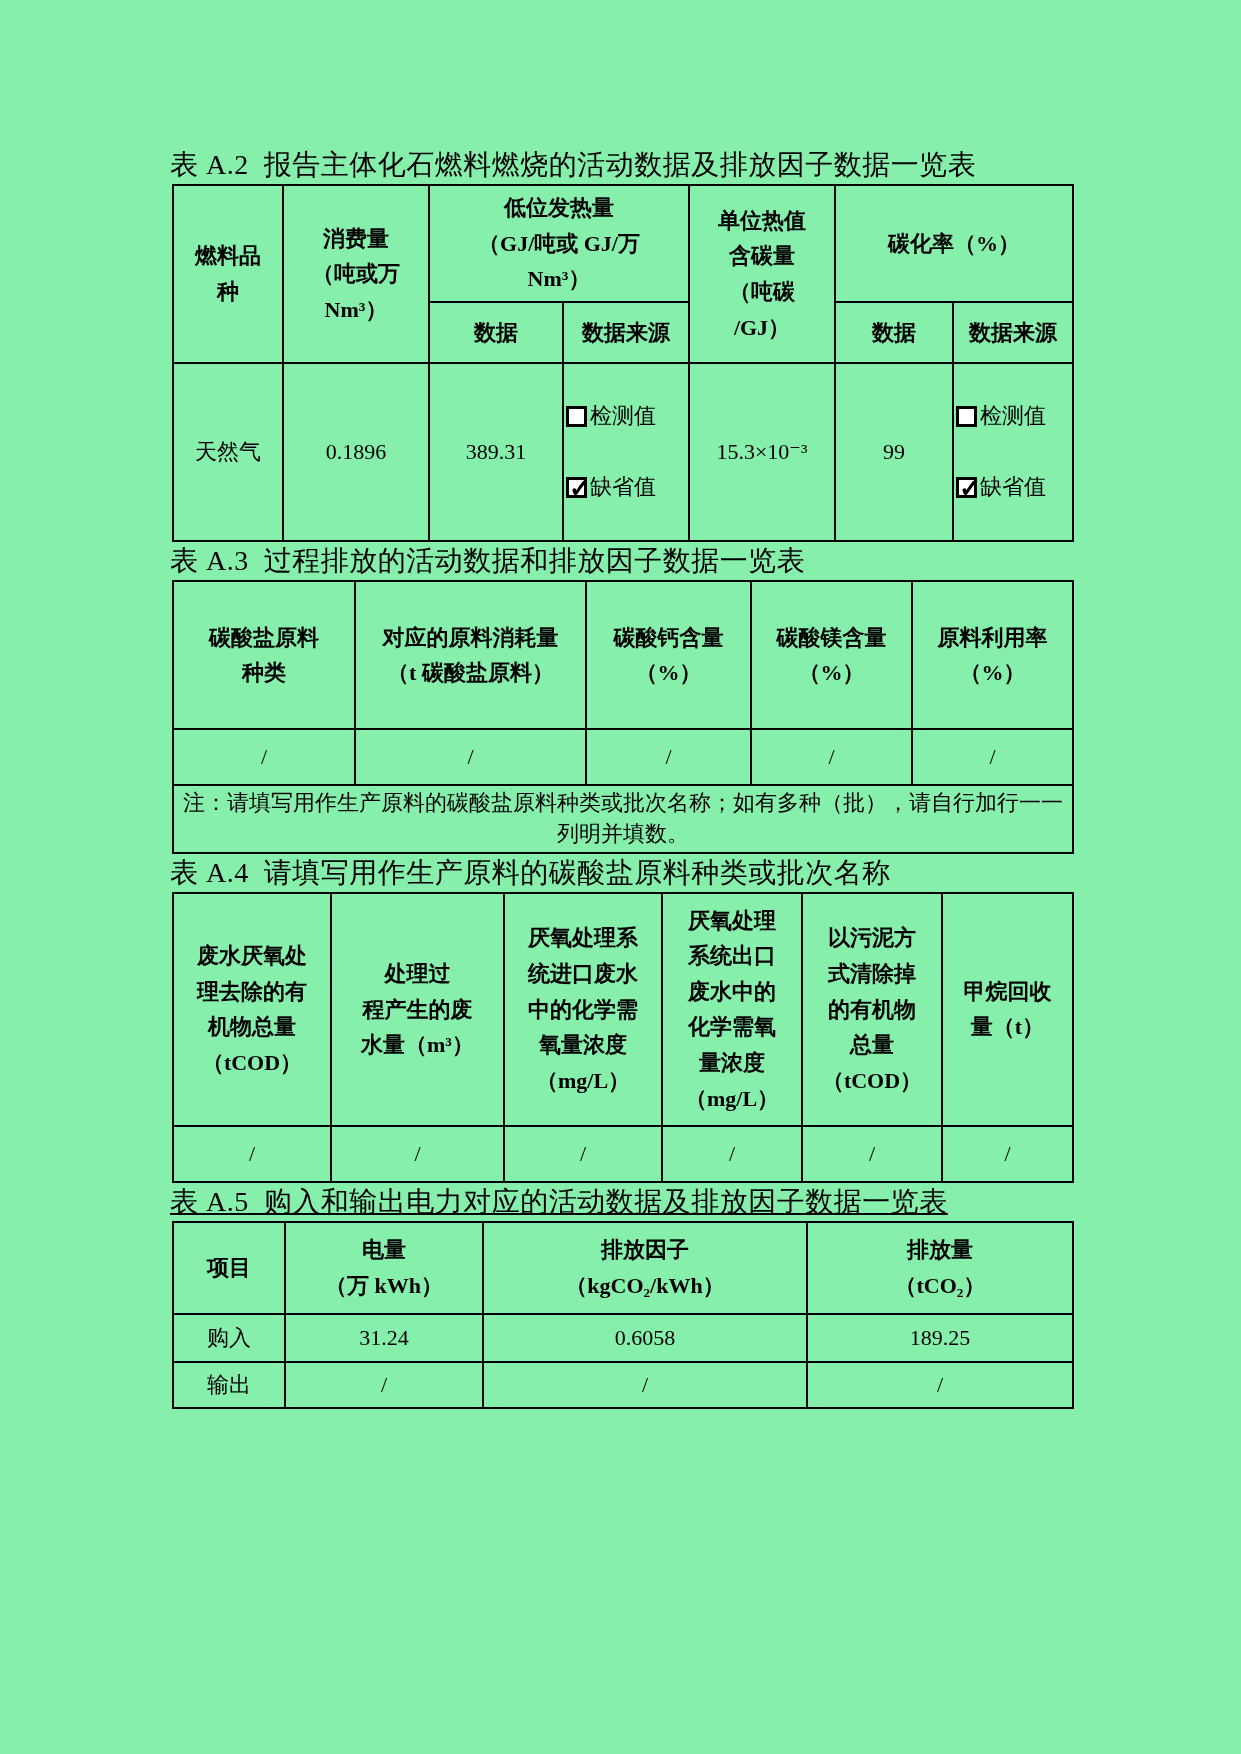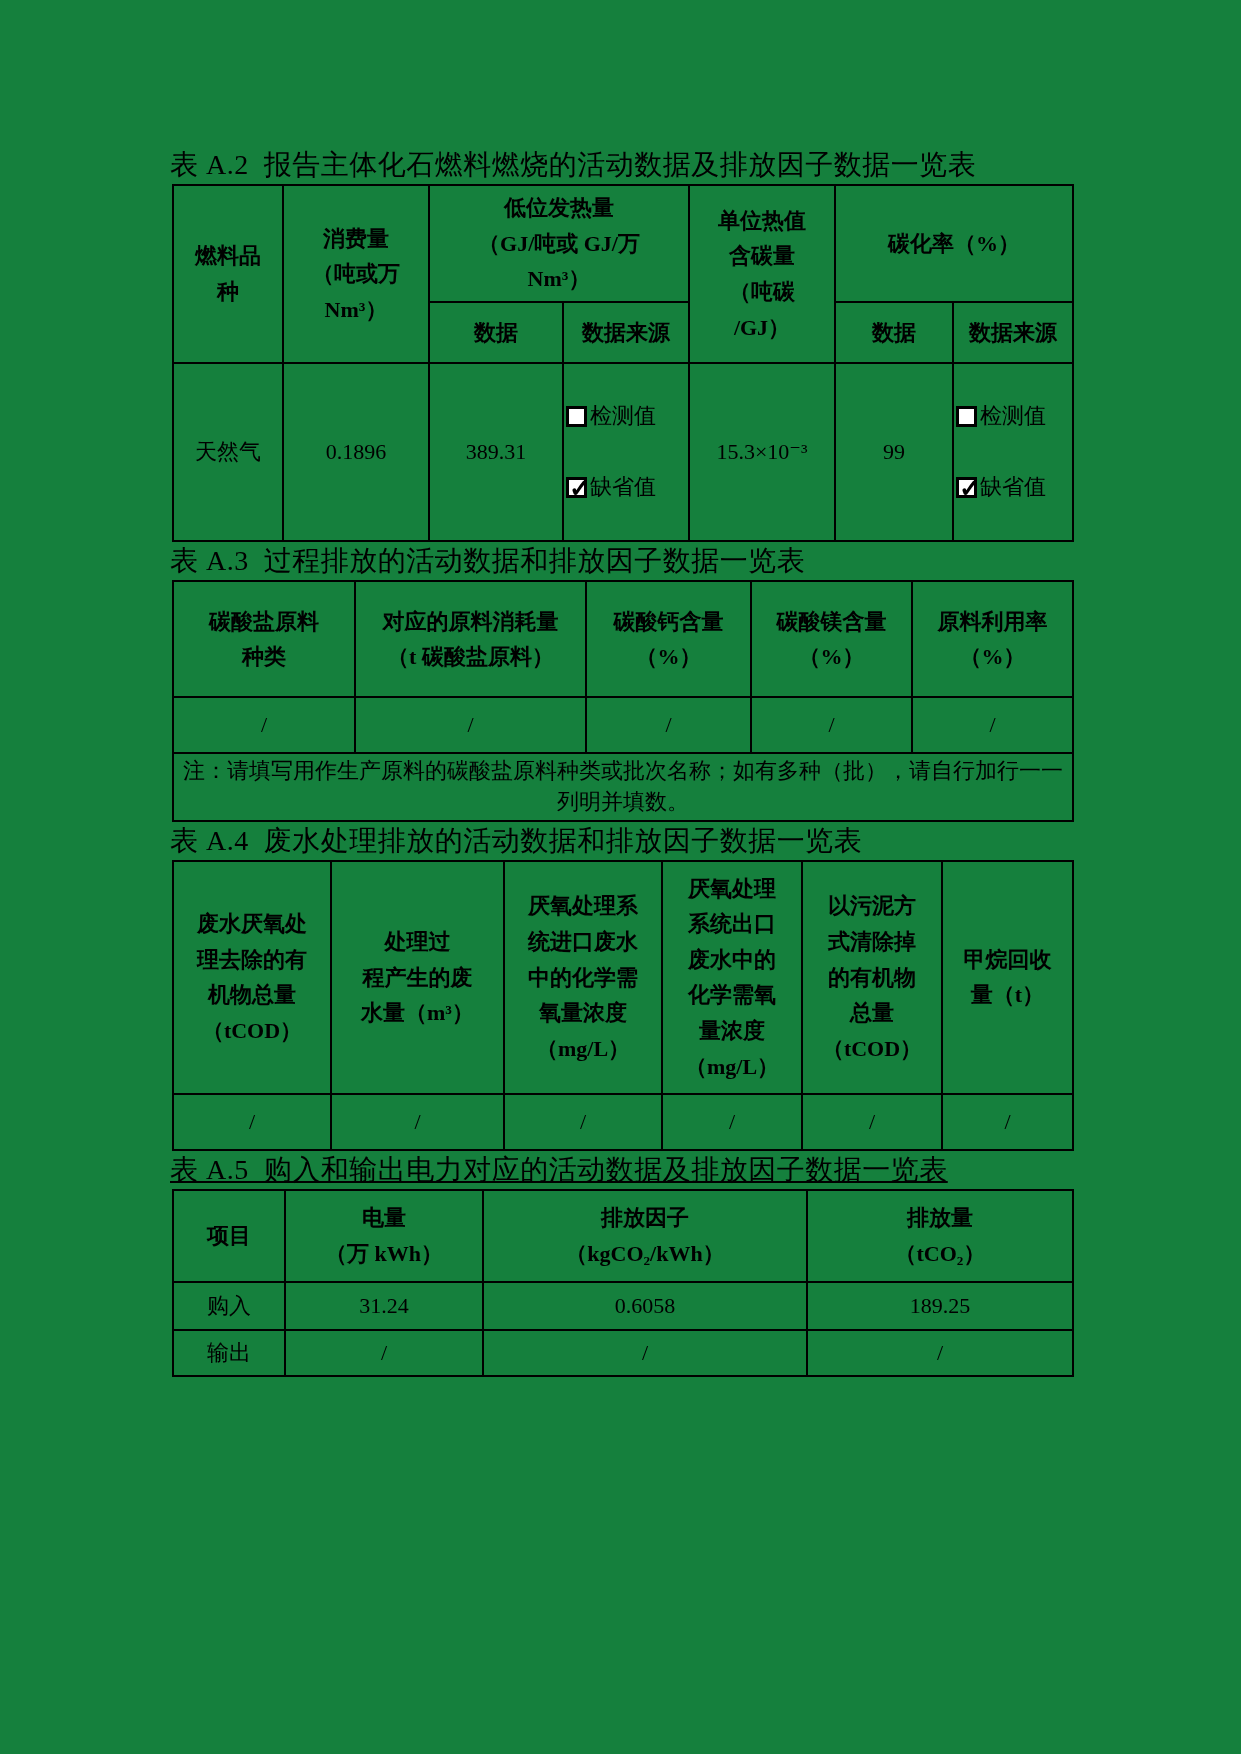--- a/index.html
+++ b/index.html
@@ -2,21 +2,21 @@
 <html><head>
 <meta charset="utf-8">
 <style>
   * { box-sizing: border-box; }
   html,body { margin:0; padding:0; }
   body {
     width:1241px; height:1754px; background:#ffffff; color:#000;
     font-family:"Liberation Serif","DejaVu Serif",serif;
     position:relative;
   }
-  .page { position:relative; width:1241px; height:1754px; background:#15803d; overflow:hidden; }
+  .page { position:relative; width:1241px; height:1754px; background:#86efac; overflow:hidden; }
   .content { position:absolute; left:170px; top:146px; width:902px; }
 
   h2.tbl-title {
     font-size:28px; font-weight:normal; margin:0; line-height:38px;
     letter-spacing:0.5px; white-space:pre-wrap;
   }
   .t-a2-title { margin-bottom:30px; }
   .t-a3-title { margin-bottom:16px; }
   .t-a4-title { margin-bottom:13px; }
   .t-a5-title { margin-bottom:13px;text-decoration:underline; }
@@ -126,21 +126,21 @@
 
     <table class="tbl tbl-a3">
       <colgroup>
         <col style="width:182px">
           <col style="width:231px">
           <col style="width:165px">
         <col style="width:161px">
           <col style="width:161px">
       </colgroup>
       <tbody>
-          <tr style="height:116px">
+          <tr style="height:148px">
         <th>碳酸盐原料
 种类</th>
         <th>对应的原料消耗量
 （t 碳酸盐原料）</th>
         <th>碳酸钙含量
 （%）</th>
         <th>碳酸镁含量
 （%）</th>
         <th>原料利用率
 （%）</th>
@@ -151,21 +151,21 @@
         <td>/</td>
         <td>/</td>
         <td>/</td>
       </tr>
       <tr>
         <td colspan="5" class="notecell">注：请填写用作生产原料的碳酸盐原料种类或批次名称；如有多种（批），请自行加行一一列明并填数。</td>
       </tr>
     </tbody>
       </table>
 
-    <h2 class="tbl-title t-a4-title">表 A.4  废水处理排放的活动数据和排放因子数据一览表</h2>
+    <h2 class="tbl-title t-a4-title">表 A.4  请填写用作生产原料的碳酸盐原料种类或批次名称</h2>
 
     <table class="tbl tbl-a4">
       <colgroup>
         <col style="width:158px">
           <col style="width:173px">
           <col style="width:158px">
         <col style="width:140px">
           <col style="width:140px">
           <col style="width:131px">
       </colgroup>

